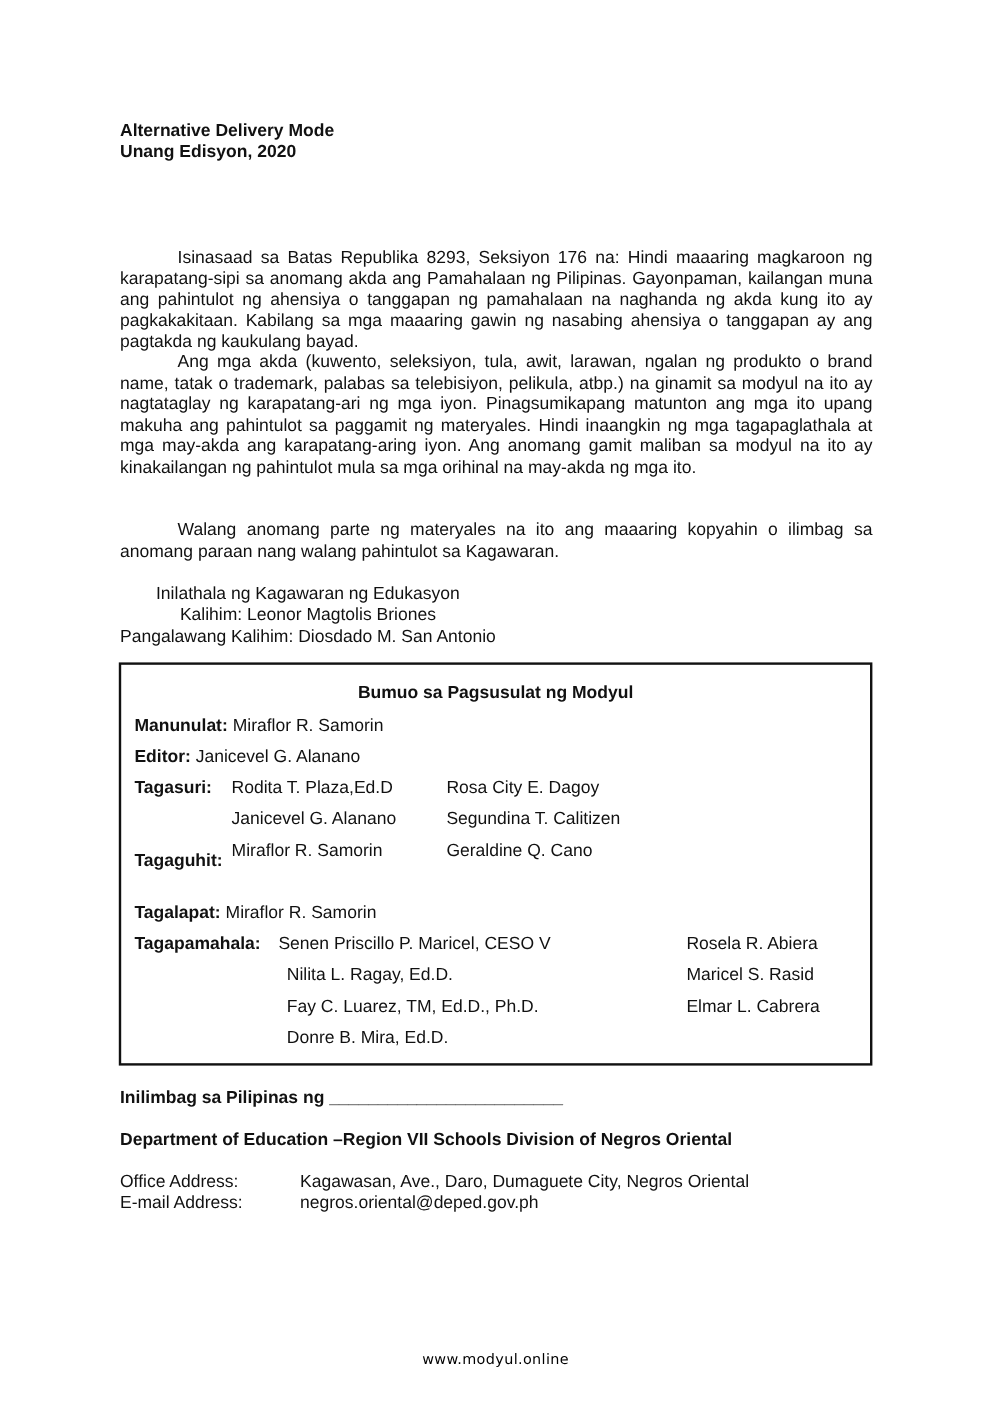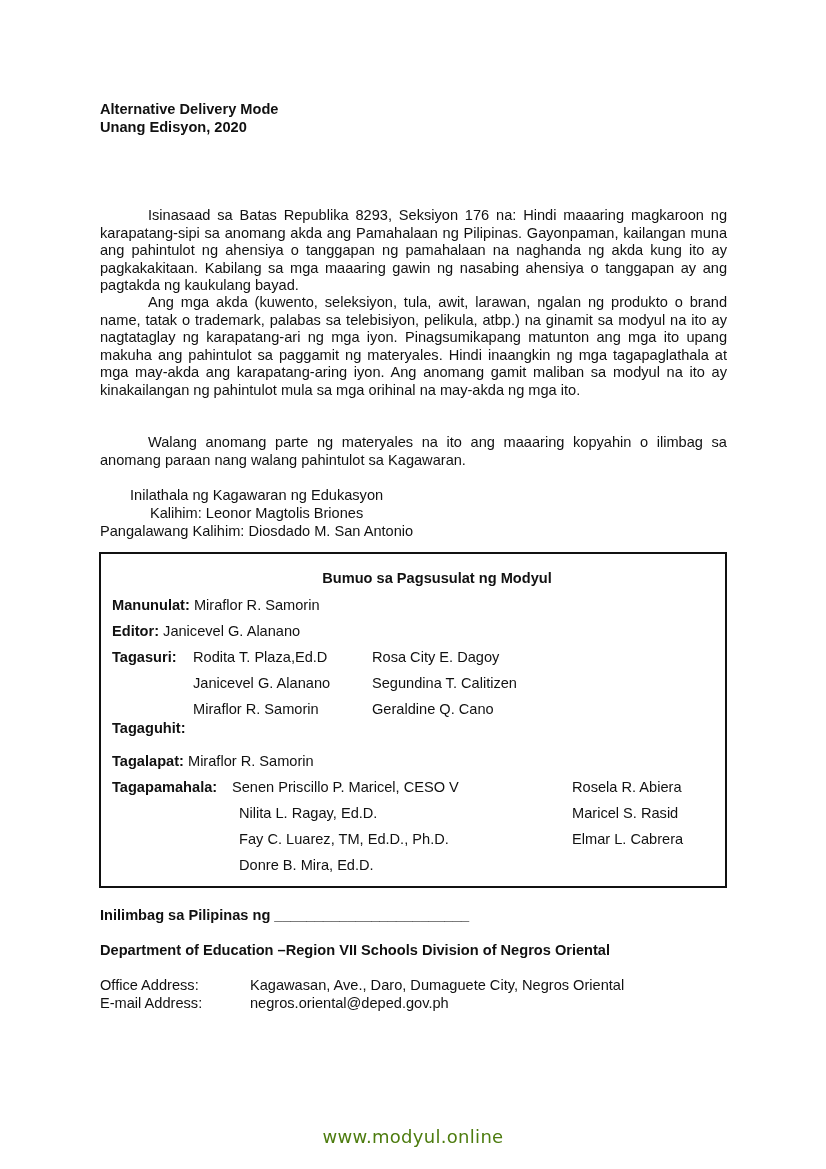--- a/index.html
+++ b/index.html
@@ -11,32 +11,32 @@
   .para { position: absolute; left: 100px; width: 627px; text-align: justify; line-height: 17.6px; margin: 0; }
   .para .ind { display: inline-block; width: 48px; }
   .p1 { top: 207px; }
   .p2 { top: 294px; }
   .p3 { top: 434px; }
   .pub { position: absolute; left: 100px; top: 487px; line-height: 17.8px; text-align: center; }
   .box {
     position: absolute; left: 99px; top: 552px; width: 624px; height: 332px;
     border: 2px solid #111;
   }
-  .box-title { position: absolute; top: 16px; left: 0; width: 100%; text-align: center; font-weight: bold; margin-left: 24px; }
+  .box-title { position: absolute; top: 16px; left: 0; width: 100%; text-align: center; font-weight: bold; }
   .row { position: absolute; left: 11px; white-space: nowrap; }
   .lbl { font-weight: bold; }
   .c2 { position: absolute; left: 260px; white-space: nowrap; }
   .c1 { position: absolute; left: 81px; white-space: nowrap; }
   .t1 { position: absolute; left: 127px; white-space: nowrap; }
   .t2 { position: absolute; left: 460px; white-space: nowrap; }
   .printed { position: absolute; left: 100px; top: 907px; font-weight: bold; }
   .deped { position: absolute; left: 100px; top: 942px; font-weight: bold; }
   .addr { position: absolute; left: 100px; top: 977px; line-height: 17.6px; }
   .addr .k { display: inline-block; width: 150px; }
-  .footer { position: absolute; top: 1126px; left: 0; width: 826px; text-align: center; color: #4d7c0f; font-family: "DejaVu Sans", sans-serif; font-size: 18px; letter-spacing: 0.3px; }
+  .footer { position: absolute; top: 1126px; left: 0; width: 826px; text-align: center; color: #000000; font-family: "DejaVu Sans", sans-serif; font-size: 12px; letter-spacing: 0.3px; }
 </style>
 </head>
 <body>
 
 <div class="hdr">
   <div>Alternative Delivery Mode</div>
   <div>Unang Edisyon, 2020</div>
 </div>
 
 <p class="para p1"><span class="ind"></span><span>Isinasaad sa Batas Republika 8293, Seksiyon 176 na: Hindi maaaring magkaroon ng karapatang-sipi sa anomang akda ang Pamahalaan ng Pilipinas. Gayonpaman, kailangan muna ang pahintulot ng ahensiya o tanggapan ng pamahalaan na naghanda ng akda kung ito ay pagkakakitaan. Kabilang sa mga maaaring gawin ng nasabing ahensiya o tanggapan ay ang pagtakda ng kaukulang bayad.</span></p>
@@ -68,21 +68,21 @@
   </div>
   <div class="row" style="top:121px; width:600px;">
     <span class="c1">Janicevel G. Alanano</span>
     <span class="c2">Segundina T. Calitizen</span>
   </div>
   <div class="row" style="top:147px; width:600px;">
     <span class="c1">Miraflor R. Samorin</span>
     <span class="c2">Geraldine Q. Cano</span>
   </div>
 
-  <div class="row" style="top:166px">
+  <div class="row" style="top:156px">
     <span class="lbl">Tagaguhit:</span>
   </div>
   <div class="row" style="top:199px">
     <span class="lbl">Tagalapat:</span>
     <span>Miraflor R. Samorin</span>
   </div>
 
   <div class="row" style="top:225px; width:600px;">
     <span class="lbl">Tagapamahala:</span>
     <span class="t1" style="left:120px">Senen Priscillo P. Maricel, CESO V</span>

